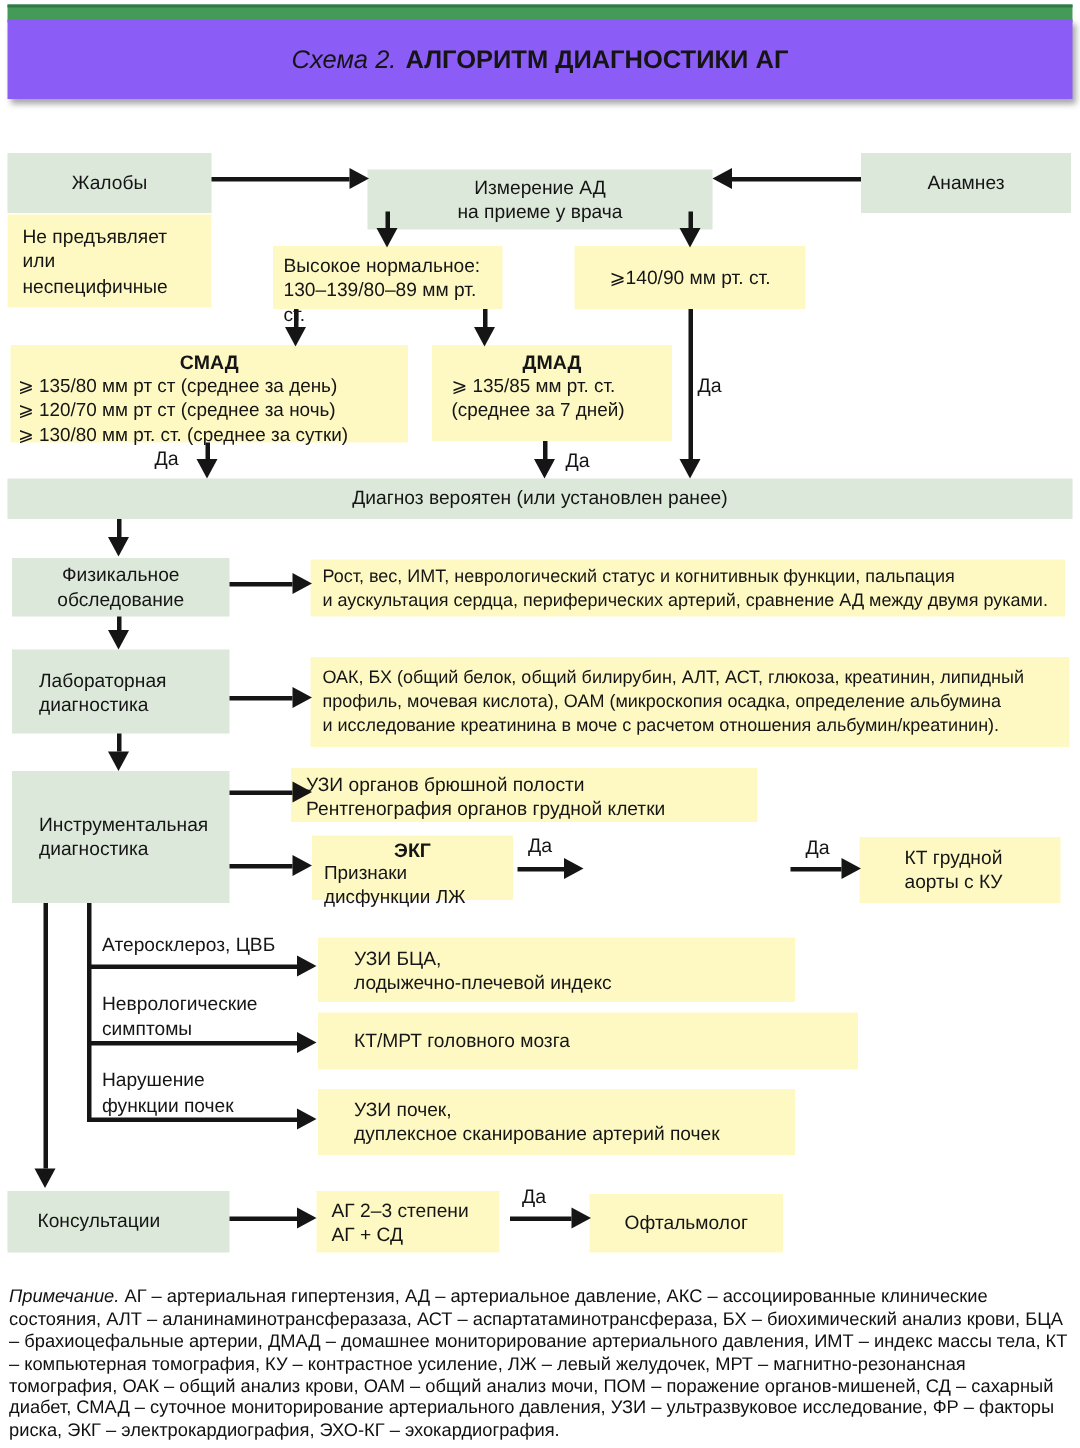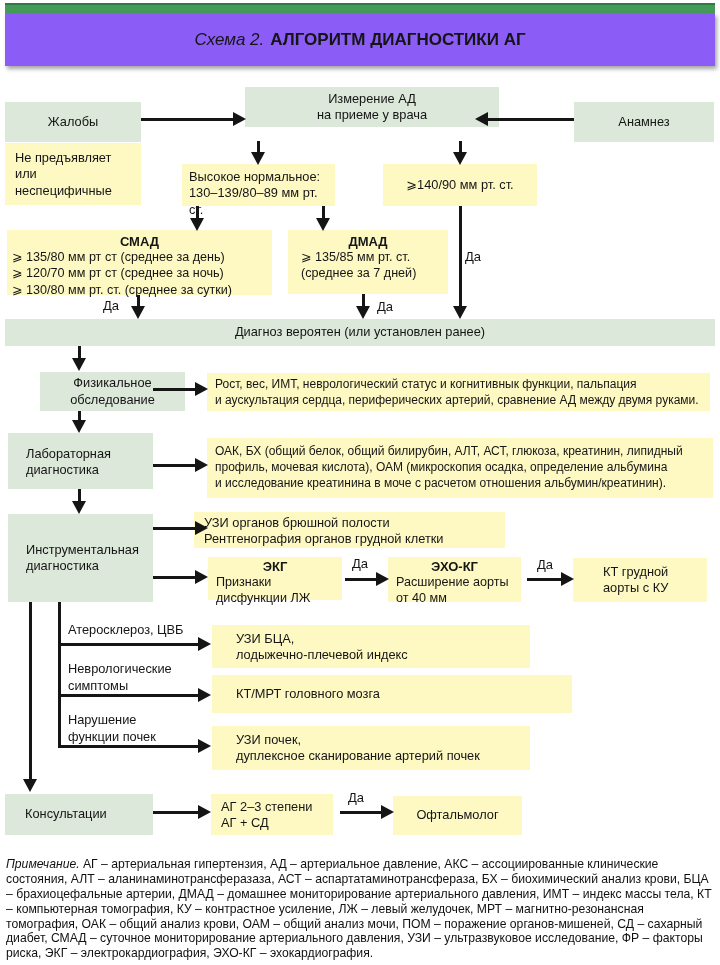--- a/index.html
+++ b/index.html
@@ -35,21 +35,21 @@
 
 <div class="page">
 
   <div class="headerbar"></div>
   <div class="titlecard">
     <span class="pfx">Схема 2.</span>
     <span class="main">АЛГОРИТМ ДИАГНОСТИКИ АГ</span>
   </div>
 
   <div class="abs gbox cc bx" style="left:5px;top:102px;width:136px;height:40px;">Жалобы</div>
-  <div class="abs gbox cc bx pre" style="left:245px;top:87px;width:254px;height:40px;">Измерение АД
+  <div class="abs gbox cc bx pre" style="left:245px;top:113px;width:230px;height:40px;">Измерение АД
 на приеме у врача</div>
   <div class="abs gbox cc bx" style="left:574px;top:102px;width:140px;height:40px;">Анамнез</div>
 
   <div class="abs ybox bx pre" style="left:5px;top:143px;width:136px;height:62px;padding:7px 0 0 10px;">Не предъявляет
 или
 неспецифичные</div>
   <div class="abs ybox bx pre" style="left:182px;top:164px;width:153px;height:42px;padding:5px 0 0 7px;">Высокое нормальное:
 130–139/80–89 мм рт. ст.</div>
   <div class="abs ybox cc bx" style="left:383px;top:164px;width:154px;height:42px;">⩾140/90 мм рт. ст.</div>
 
@@ -60,45 +60,40 @@
 ⩾ 130/80 мм рт. ст. (среднее за сутки)</div>
   </div>
   <div class="abs ybox" style="left:288px;top:230px;width:160px;height:64px;">
     <div class="bt">ДМАД</div>
     <div class="sm pre" style="padding-left:13px;">⩾ 135/85 мм рт. ст.
 (среднее за 7 дней)</div>
   </div>
 
   <div class="abs gbox cc bx" style="left:5px;top:319px;width:710px;height:27px;">Диагноз вероятен (или установлен ранее)</div>
 
-  <div class="abs gbox cc bx pre" style="left:8px;top:372px;width:145px;height:39px;margin-left:32px;">Физикальное
+  <div class="abs gbox cc bx pre" style="left:8px;top:372px;width:145px;height:39px;">Физикальное
 обследование</div>
   <div class="abs gbox bx pre" style="left:8px;top:433px;width:145px;height:56px;padding:13px 0 0 18px;">Лабораторная
 диагностика</div>
   <div class="abs gbox bx pre" style="left:8px;top:514px;width:145px;height:88px;padding:28px 0 0 18px;">Инструментальная
 диагностика</div>
   <div class="abs ybox pre" style="left:207px;top:373px;width:503px;height:38px;padding:4px 0 0 8px;font-size:12px;line-height:1.3;">Рост, вес, ИМТ, неврологический статус и когнитивнык функции, пальпация
 и аускультация сердца, периферических артерий, сравнение АД между двумя руками.</div>
 
   <div class="abs gbox bx" style="left:5px;top:794px;width:148px;height:41px;padding:12px 0 0 20px;">Консультации</div>
   <div class="abs ybox pre" style="left:207px;top:438px;width:506px;height:60px;padding:5px 0 0 8px;font-size:12px;line-height:1.35;">ОАК, БХ (общий белок, общий билирубин, АЛТ, АСТ, глюкоза, креатинин, липидный
 профиль, мочевая кислота), ОАМ (микроскопия осадка, определение альбумина
 и исследование креатинина в моче с расчетом отношения альбумин/креатинин).</div>
   <div class="abs ybox bx pre" style="left:194px;top:512px;width:311px;height:36px;padding:3px 0 0 10px;">УЗИ органов брюшной полости
 Рентгенография органов грудной клетки</div>
 
   <div class="abs ybox" style="left:208px;top:557px;width:134px;height:43px;">
     <div class="bt" style="margin-top:2px;">ЭКГ</div>
     <div class="sm pre" style="padding-left:8px;">Признаки
 дисфункции ЛЖ</div>
-  </div>
-  <div class="abs ybox" style="left:388px;top:557px;width:133px;height:45px;">
-    <div class="bt" style="margin-top:2px;">ЭХО-КГ</div>
-    <div class="sm pre" style="padding-left:8px;">Расширение аорты
-от 40 мм</div>
   </div>
   <div class="abs ybox bx pre" style="left:573px;top:558px;width:134px;height:44px;padding:6px 0 0 30px;">КТ грудной
 аорты с КУ</div>
 
   <div class="branch" style="left:68px;top:622px;">Атеросклероз, ЦВБ</div>
   <div class="branch pre" style="left:68px;top:661px;">Неврологические
 симптомы</div>
   <div class="branch pre" style="left:68px;top:712px;">Нарушение
 функции почек</div>
 

